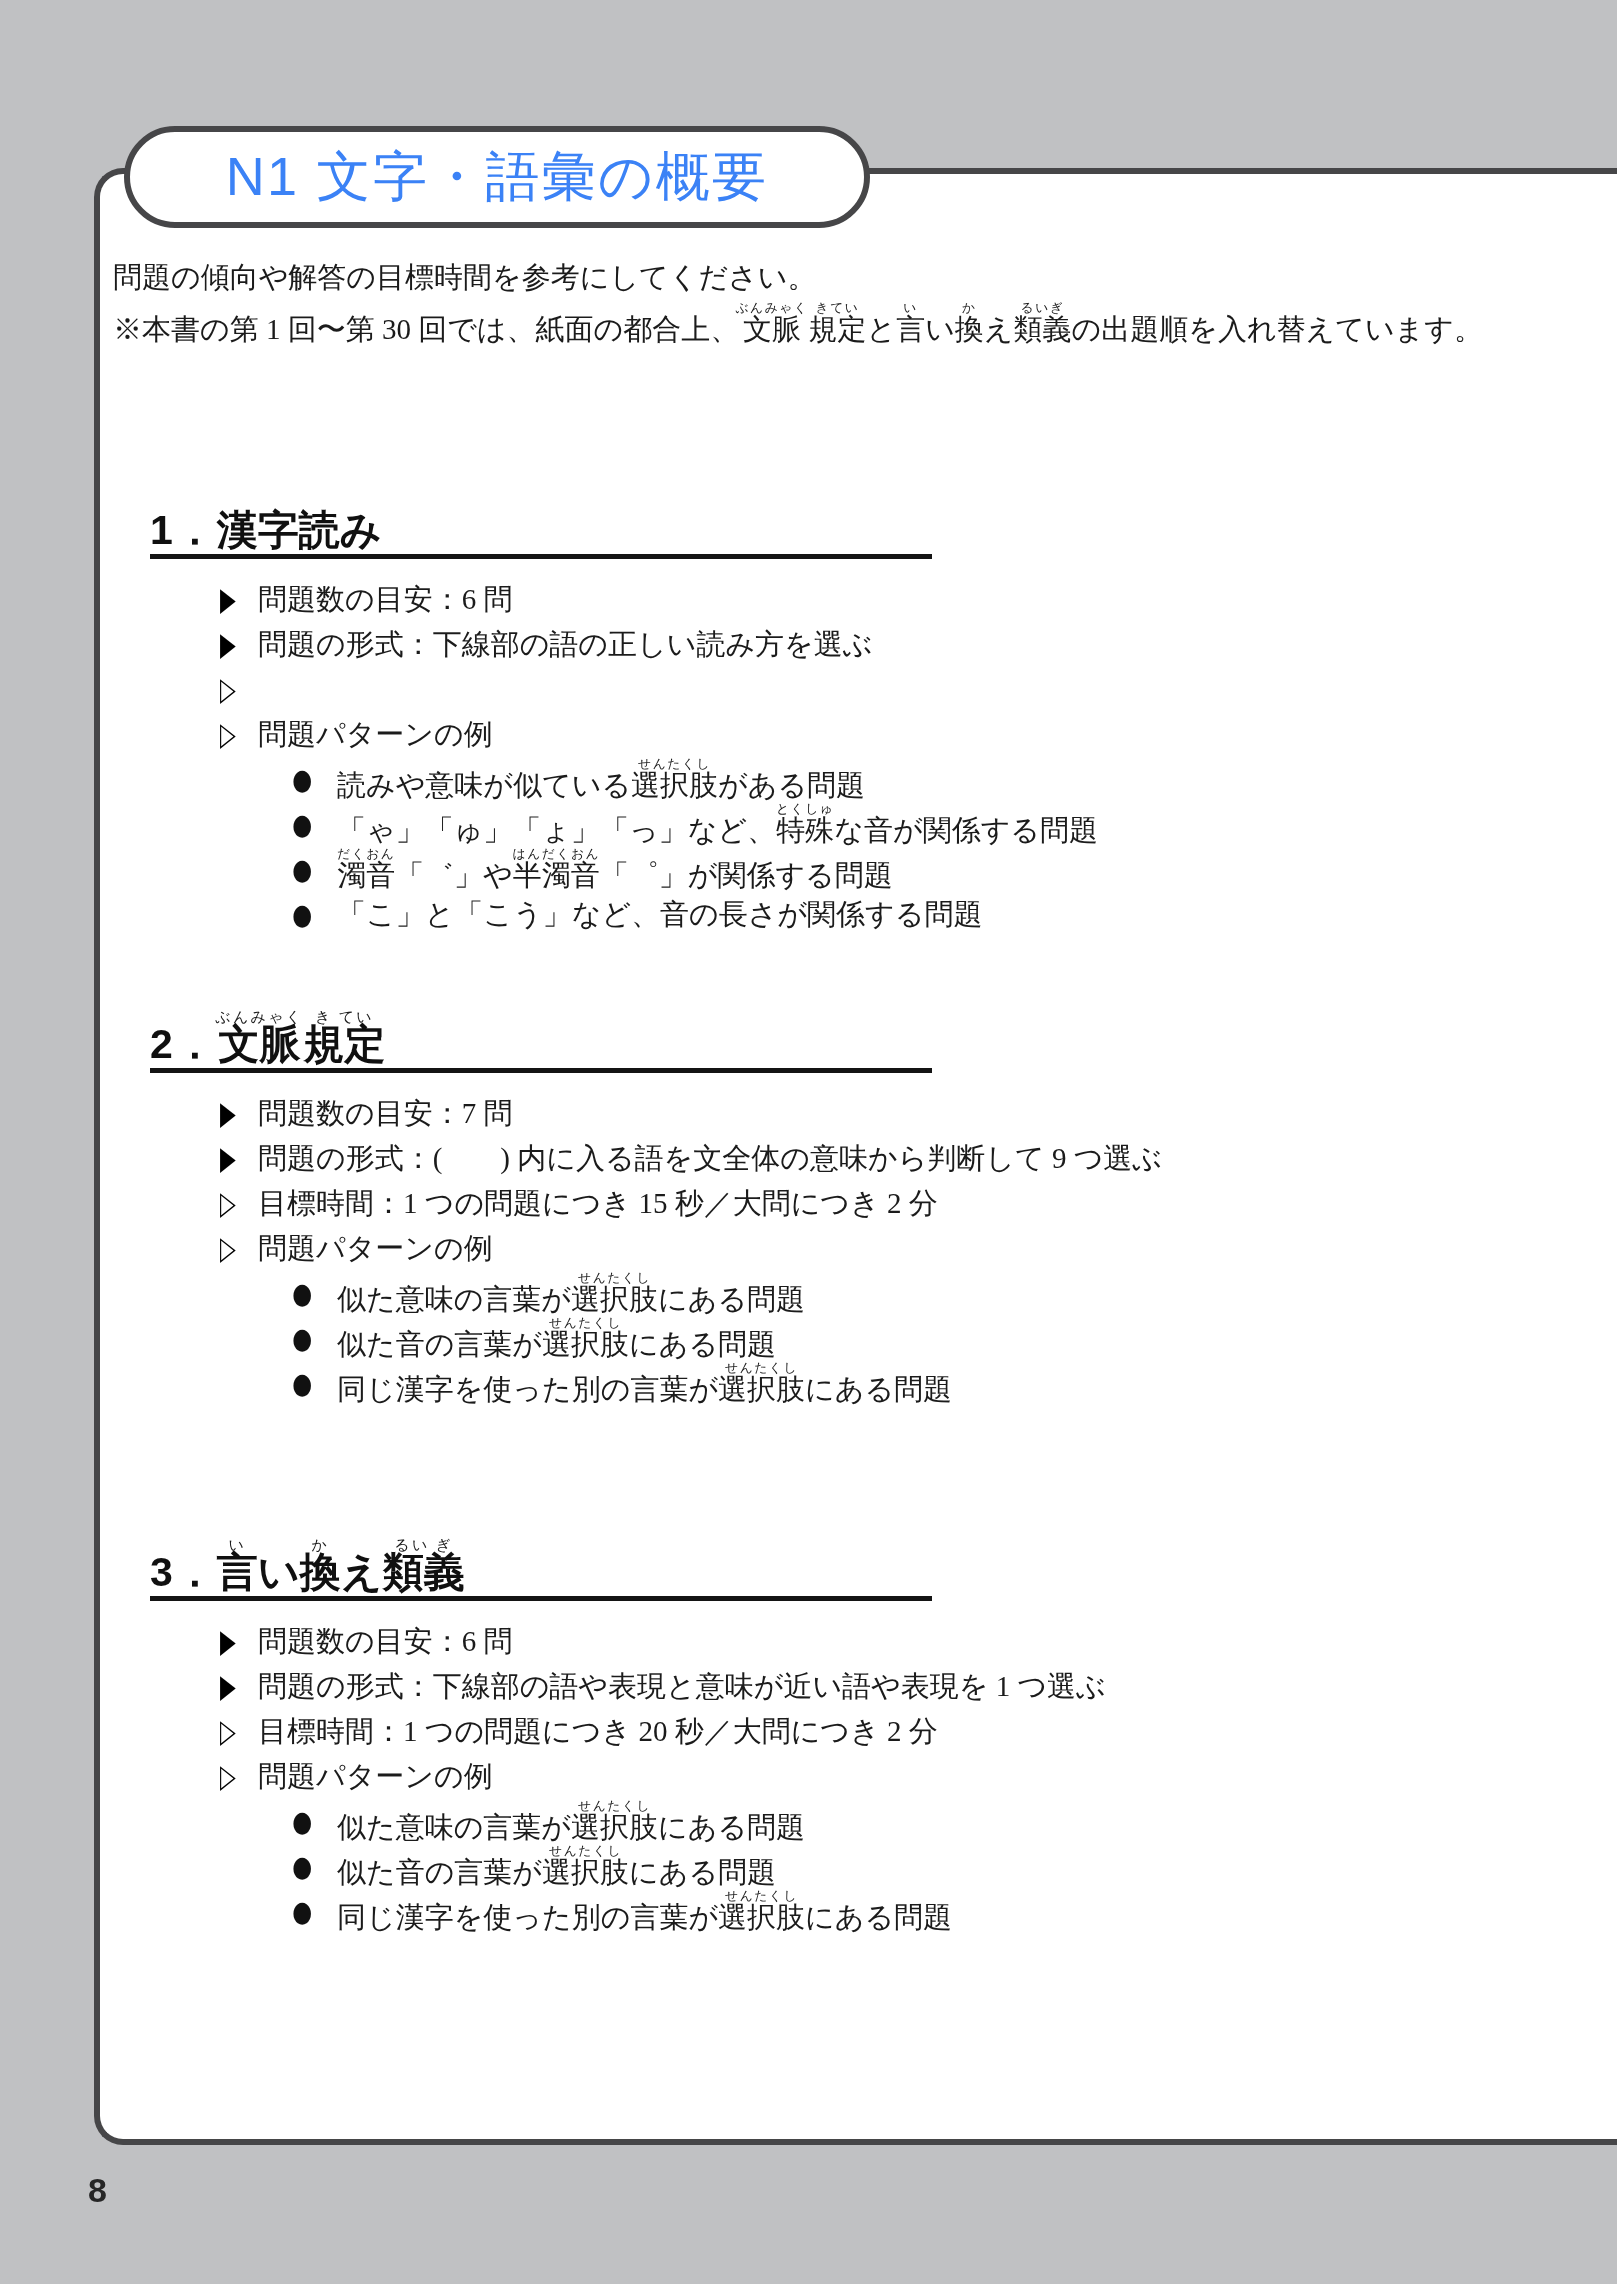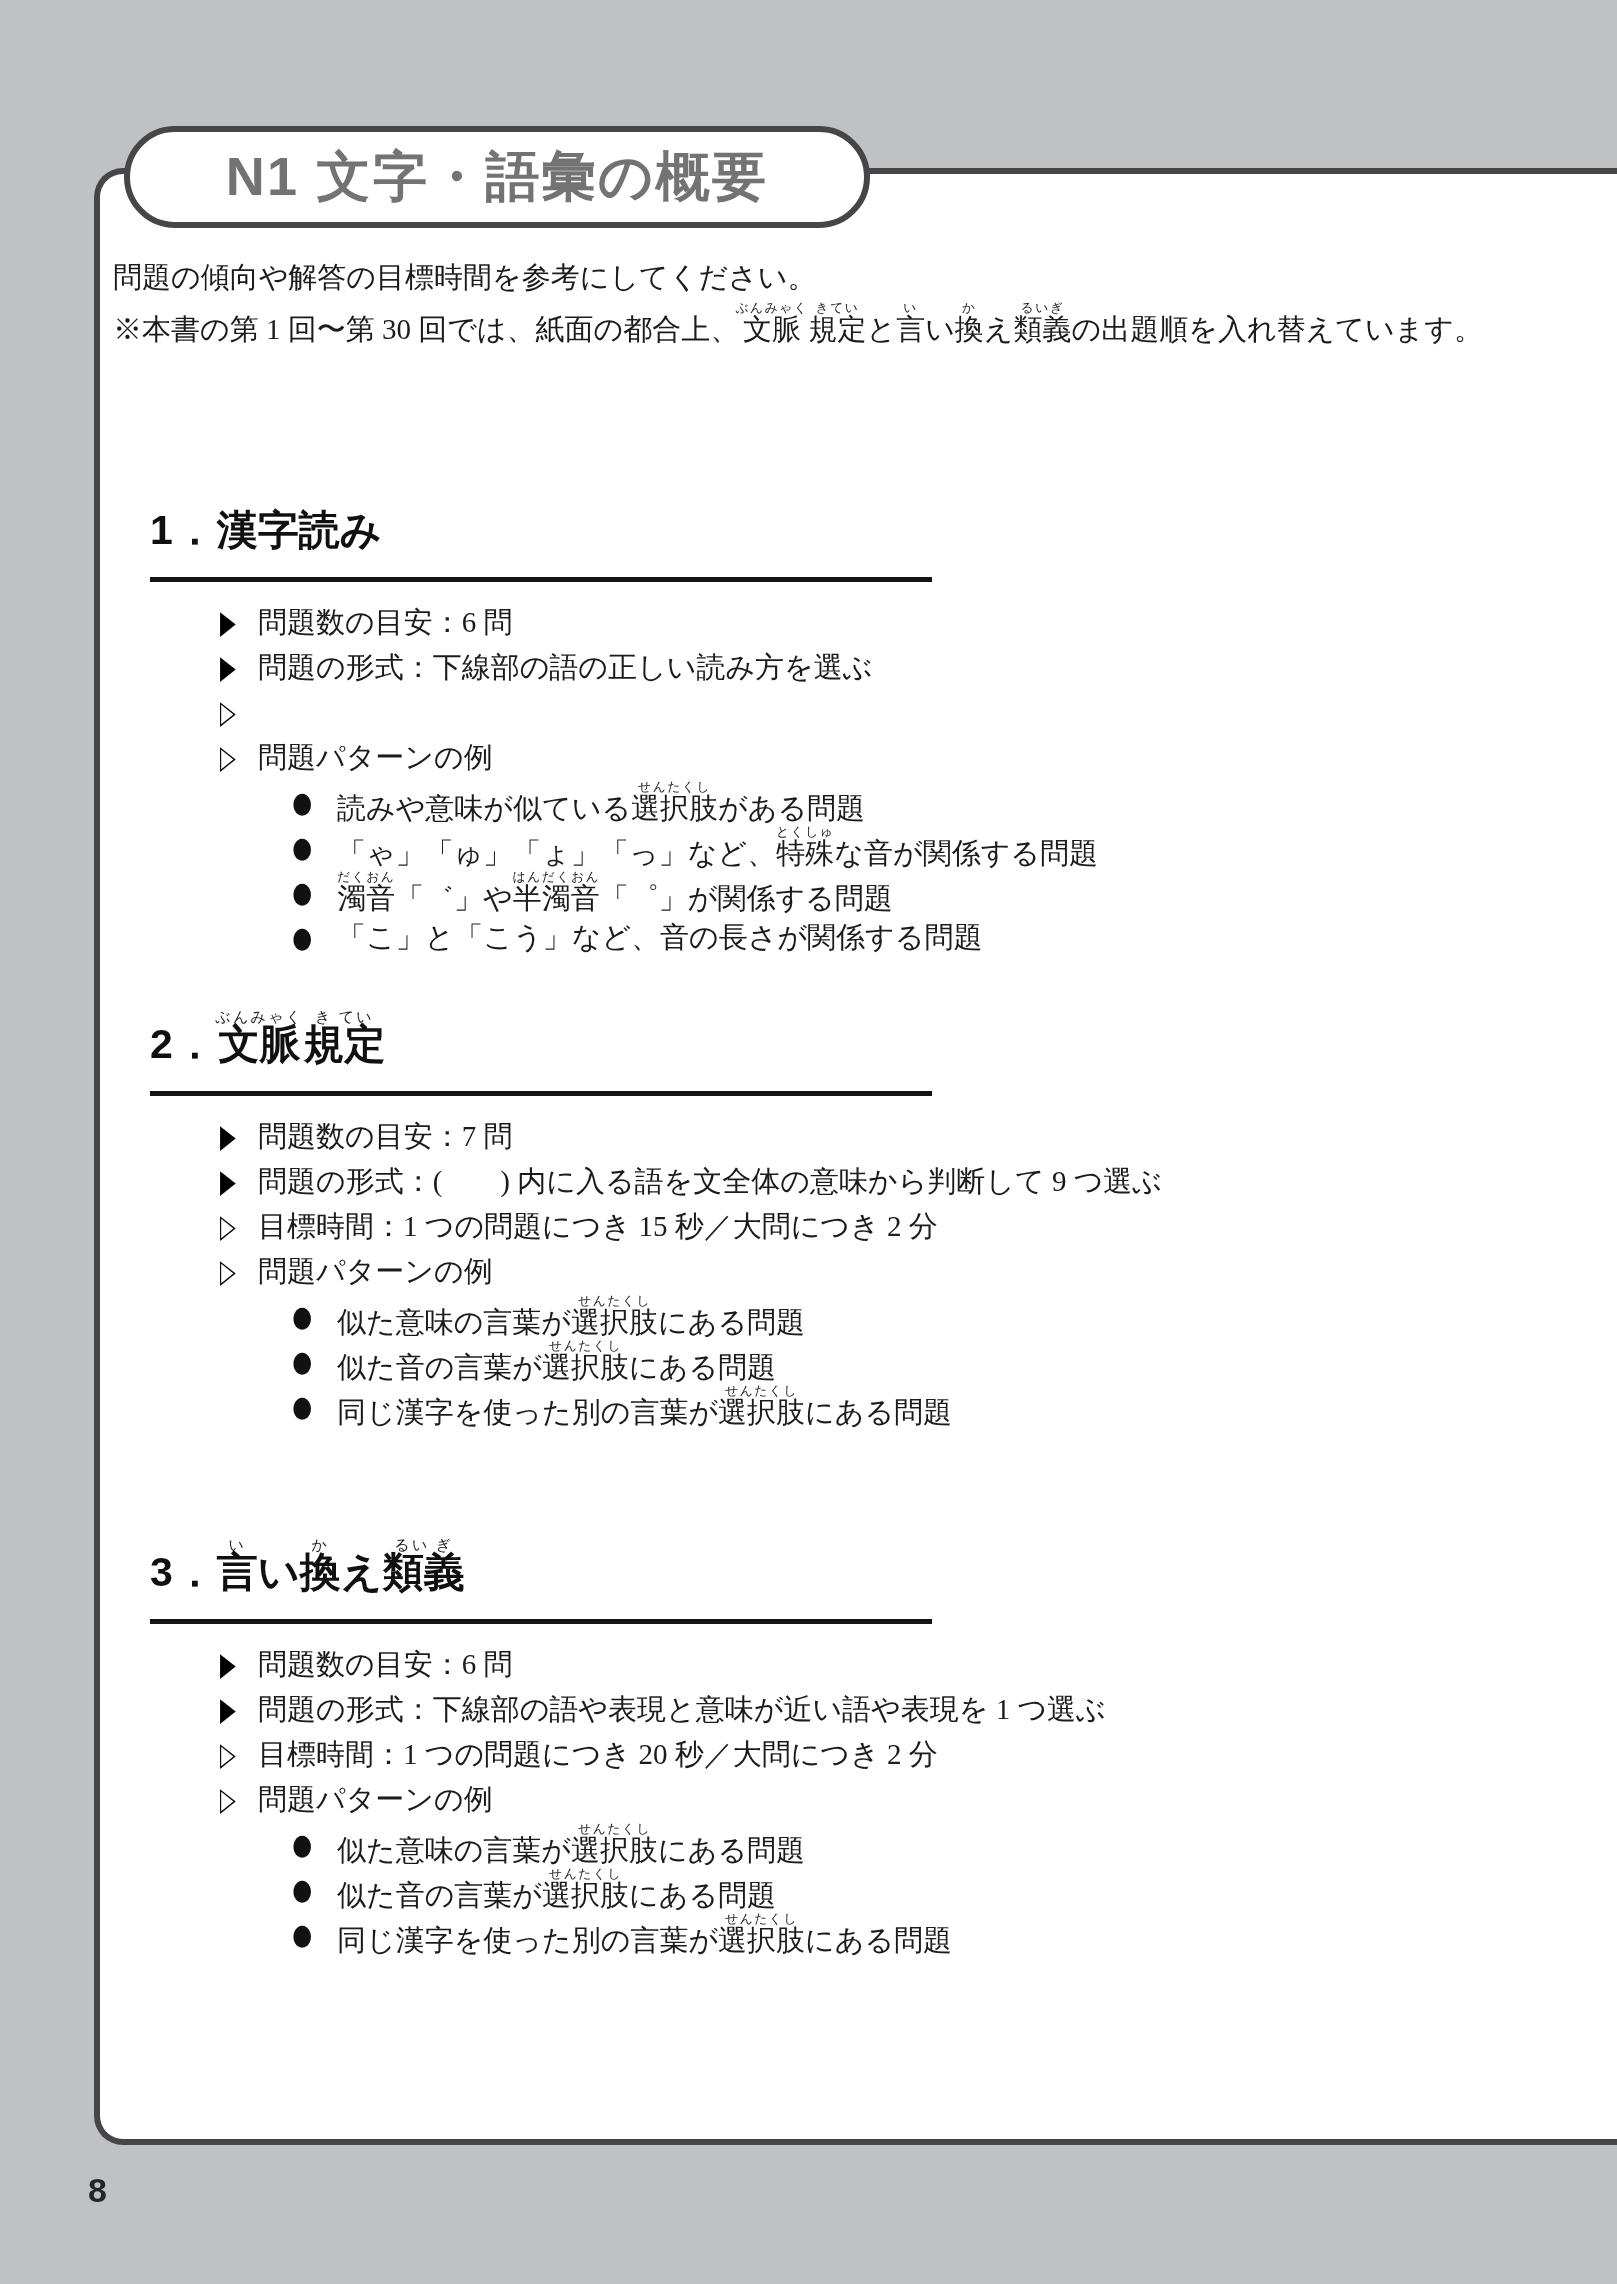--- a/index.html
+++ b/index.html
@@ -23,38 +23,38 @@
   .title-badge{
     position:absolute;left:124px;top:126px;width:734px;height:90px;
     background:#ffffff;
     border:6.8px solid #464648;
     border-radius:53px;
     display:flex;align-items:center;justify-content:center;
     z-index:3;
   }
   .title-badge .title-text{
     font-family:"Liberation Sans","DejaVu Sans",sans-serif;
-    font-weight:bold;font-size:54px;color:#737373;letter-spacing:2.3px;
+    font-weight:normal;font-size:54px;color:#3b82f6;letter-spacing:2.3px;
     white-space:nowrap;
   }
   
   .intro{
     position:absolute;left:113px;top:254px;z-index:2;
     font-size:29px;line-height:47px;white-space:nowrap;
   }
   
   .section{position:absolute;left:0;width:1617px;z-index:2;}
   .section-1{top:506px;}
   .section-2{top:1010px;}
   .section-3{top:1538px;}
   .section-heading{
     margin:0 0 0 150px;width:782px;
     font-family:"Liberation Sans","DejaVu Sans",sans-serif;
     font-weight:bold;font-size:41px;line-height:48px;color:#101010;
-    padding-bottom:23px;
+    padding-bottom:0;
     border-bottom:5.3px solid #141414;
     white-space:nowrap;
   }
   .section-heading .section-number{letter-spacing:1.5px;}
   ul{margin:0;padding:0;list-style:none;}
   .bullet-list{margin-top:18px;}
   .bullet-item{
     position:relative;height:45px;line-height:45px;
     padding-left:258px;font-size:29px;white-space:nowrap;
   }

